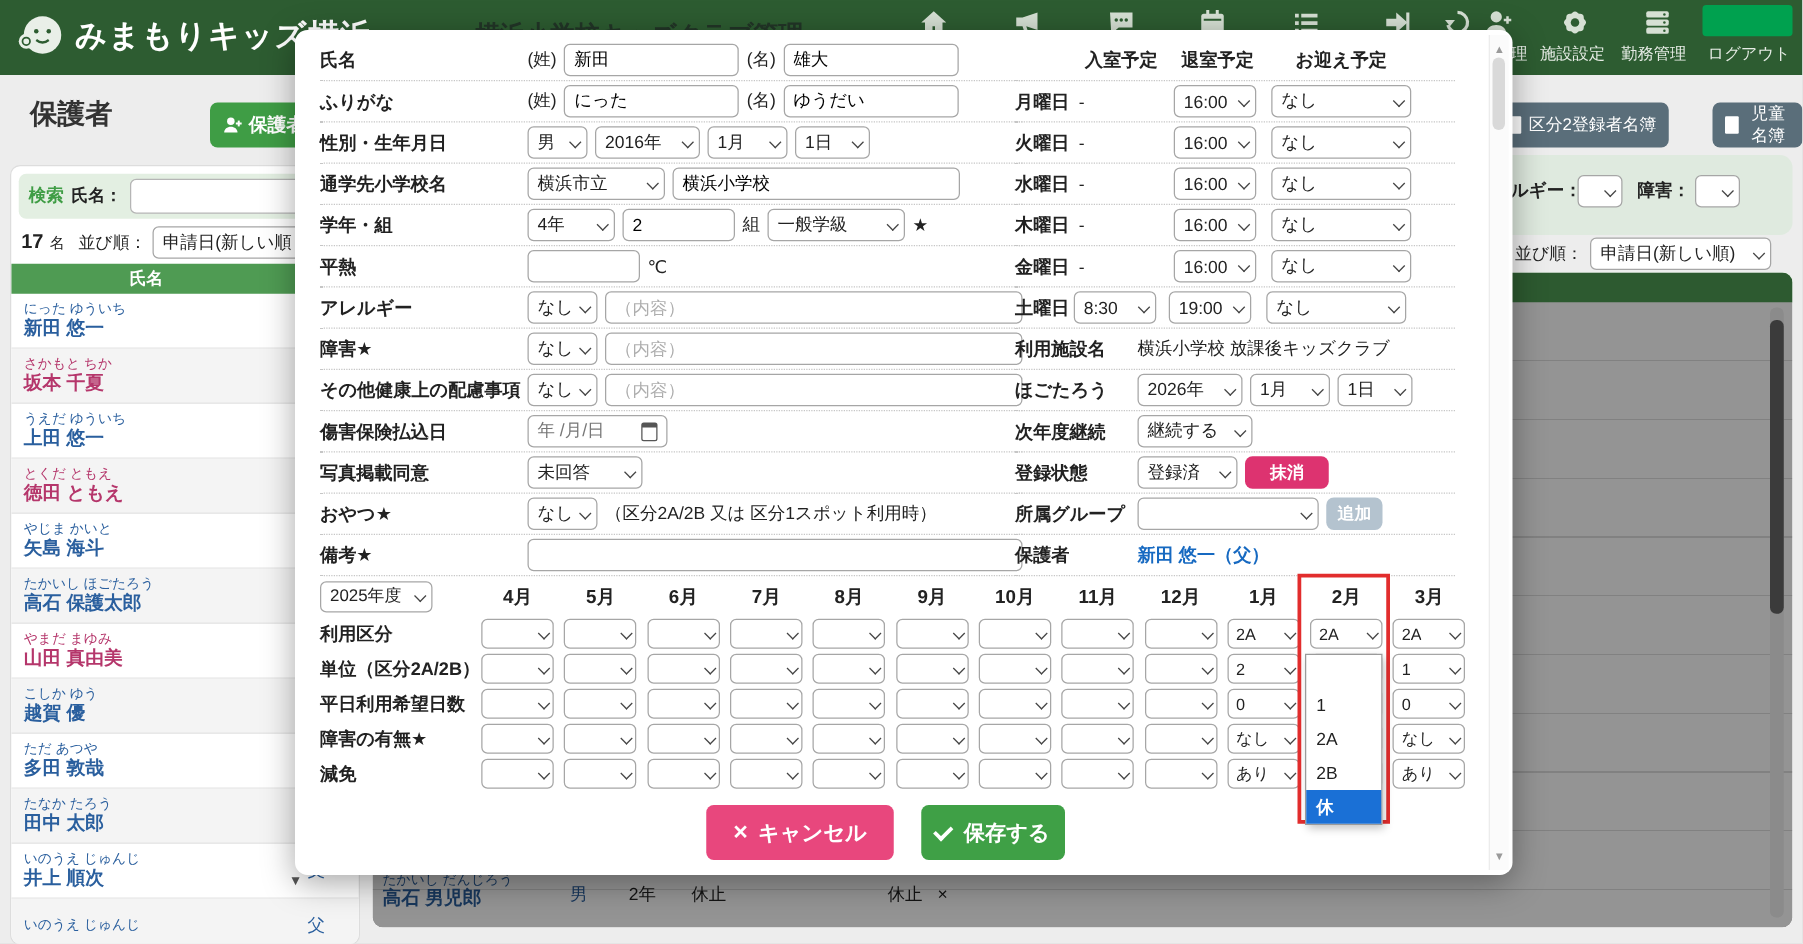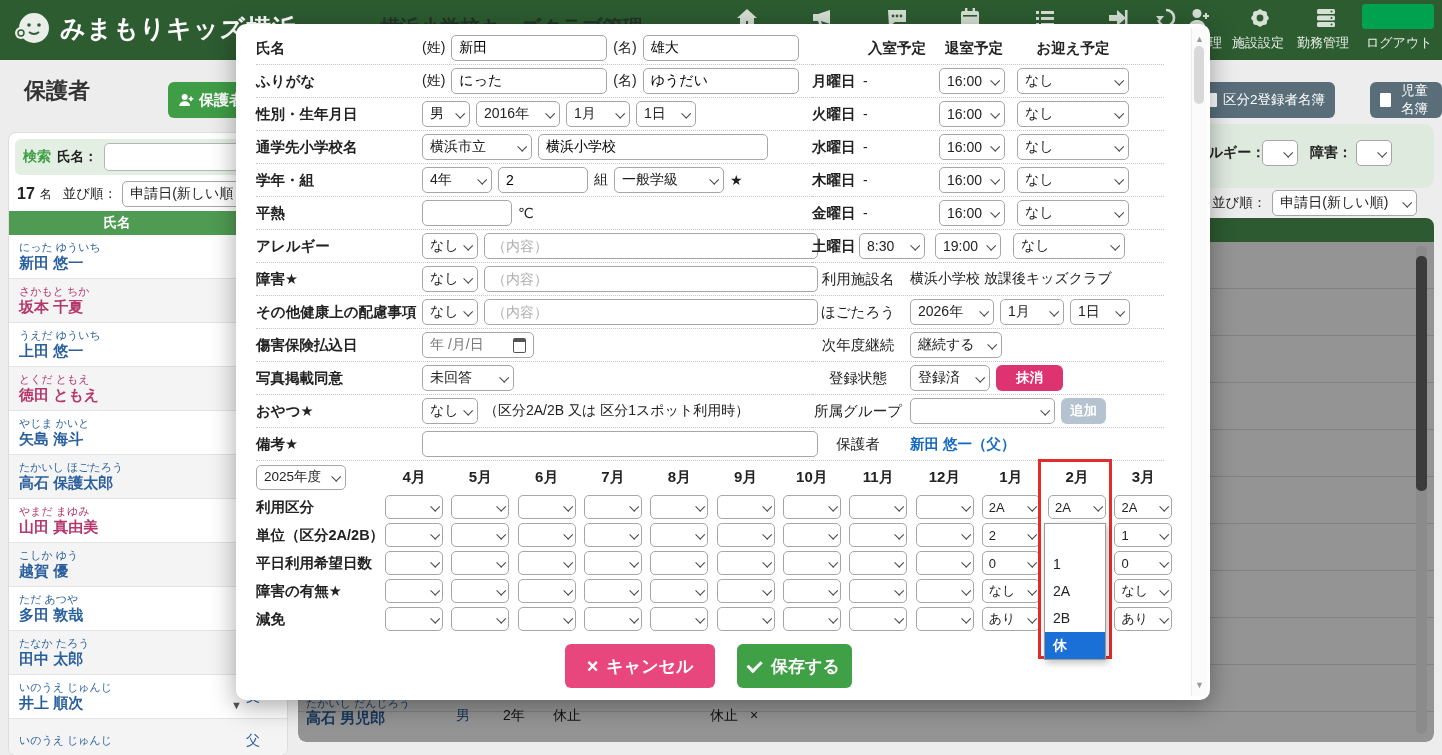--- a/index.html
+++ b/index.html
@@ -62,21 +62,21 @@
   .rsarr{position:absolute;right:8px;top:26px;color:#444;font-size:9px;}
   .roverlay{position:absolute;left:0;top:0;right:0;bottom:0;background:rgba(0,0,0,0.42);border-radius:8px;z-index:2;}
   
   .select{display:inline-flex;align-items:center;justify-content:space-between;border:1px solid #a6a6a6;border-radius:5px;height:26px;background:#fff;padding:0 6px 0 7px;font-size:14px;box-sizing:border-box;flex:none;}
   .chev{width:6px;height:6px;border-right:1.8px solid #444;border-bottom:1.8px solid #444;transform:rotate(45deg) translateY(-1px);margin-left:5px;flex:none;}
   .sv{white-space:nowrap;overflow:hidden;}
   .tin{height:26px;border:1px solid #a6a6a6;border-radius:5px;padding:0 7px;font-size:14px;box-sizing:border-box;font-family:inherit;background:#fff;}
   .tin::placeholder{color:#aeaeae;}
   .w36{width:36px}.w48{width:48px}.w56{width:56px}.w60{width:60px}.w64{width:64px}.w70{width:70px}.w80{width:80px}
   .w84{width:84px}.w90{width:90px}.w92{width:92px}.w110{width:110px}.w130{width:130px}
-  .w145{width:145px}.w150{width:156px}.w230{width:230px}.wfill{flex:1;min-width:0;}
+  .w145{width:145px}.w150{width:140px}.w230{width:230px}.wfill{flex:1;min-width:0;}
   
   .modal{position:absolute;left:236px;top:24px;width:974px;height:676px;background:#fff;border-radius:10px;box-shadow:0 6px 26px rgba(0,0,0,0.35);z-index:20;}
   .mleft{position:absolute;left:20px;top:8px;width:562px;}
   .frow{display:flex;align-items:center;height:33px;border-bottom:1px dotted #c6c6c6;gap:6px;box-sizing:border-box;}
   .flabel{width:160px;font-weight:bold;font-size:14.5px;flex:none;white-space:nowrap;}
   .ftag{font-size:14px;flex:none;}
   .unit{font-size:14px;flex:none;}
   .star{font-size:14px;flex:none;}
   .datein{display:inline-flex;align-items:center;justify-content:space-between;border:1px solid #a6a6a6;border-radius:5px;height:26px;width:112px;padding:0 7px;box-sizing:border-box;color:#777;font-size:14px;}
   .calic{width:11px;height:10px;border:1.6px solid #555;border-top:4px solid #555;border-radius:2px;flex:none;}
@@ -85,21 +85,21 @@
   .wday{width:47px;font-weight:bold;font-size:14.5px;flex:none;}
   .whc{text-align:center;font-weight:bold;font-size:14.5px;}
   .whc.c1,.wc.win{width:76px;flex:none;}
   .whc.c2,.wc.wout{width:78px;flex:none;}
   .whc.c3,.wc.wpick{width:120px;flex:none;}
   .wc{display:flex;align-items:center;}
   .wc.dash{padding-left:4px;font-size:14px;}
   .wsel{width:66px;}
   .psel{width:112px;}
   .irow{gap:6px;}
-  .ilabel{width:92px;font-weight:normal;font-size:14.5px;flex:none;text-align:center;}
+  .ilabel{width:92px;font-weight:bold;font-size:14.5px;flex:none;}
   .ival{font-size:14px;}
   .glink{color:#1669c1;font-weight:bold;font-size:14.5px;}
   .pinkbtn{height:26px;background:#dd3370;color:#fff;border:none;border-radius:6px;font-weight:bold;font-size:13.5px;padding:0 20px;font-family:inherit;}
   .palebtn{height:26px;background:#b4c3cf;color:#fff;border:none;border-radius:6px;font-weight:bold;font-size:13.5px;padding:0 9px;font-family:inherit;text-align:right;}
   
   .months{position:absolute;left:20px;top:437px;width:922px;}
   .mgrid{display:grid;grid-template-columns:125px repeat(12,66.3px);}
   .mcell{height:28px;display:flex;align-items:center;justify-content:center;}
   .mcell.mhead{height:32px;}
   .mcell.mhead:first-child{justify-content:flex-start;}

